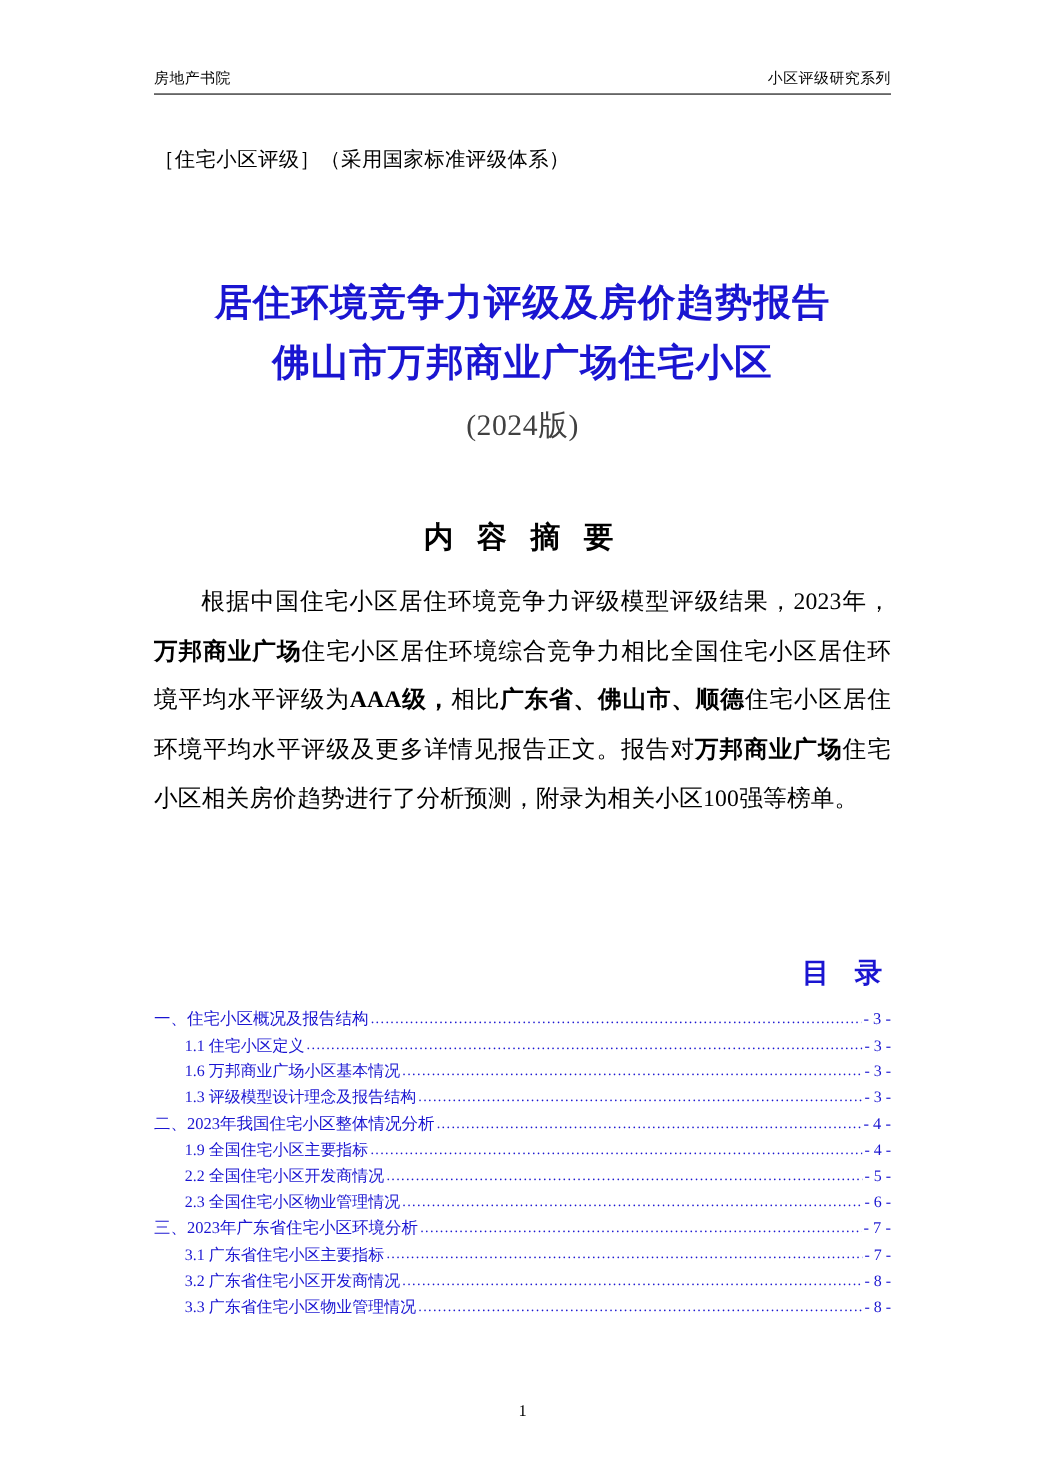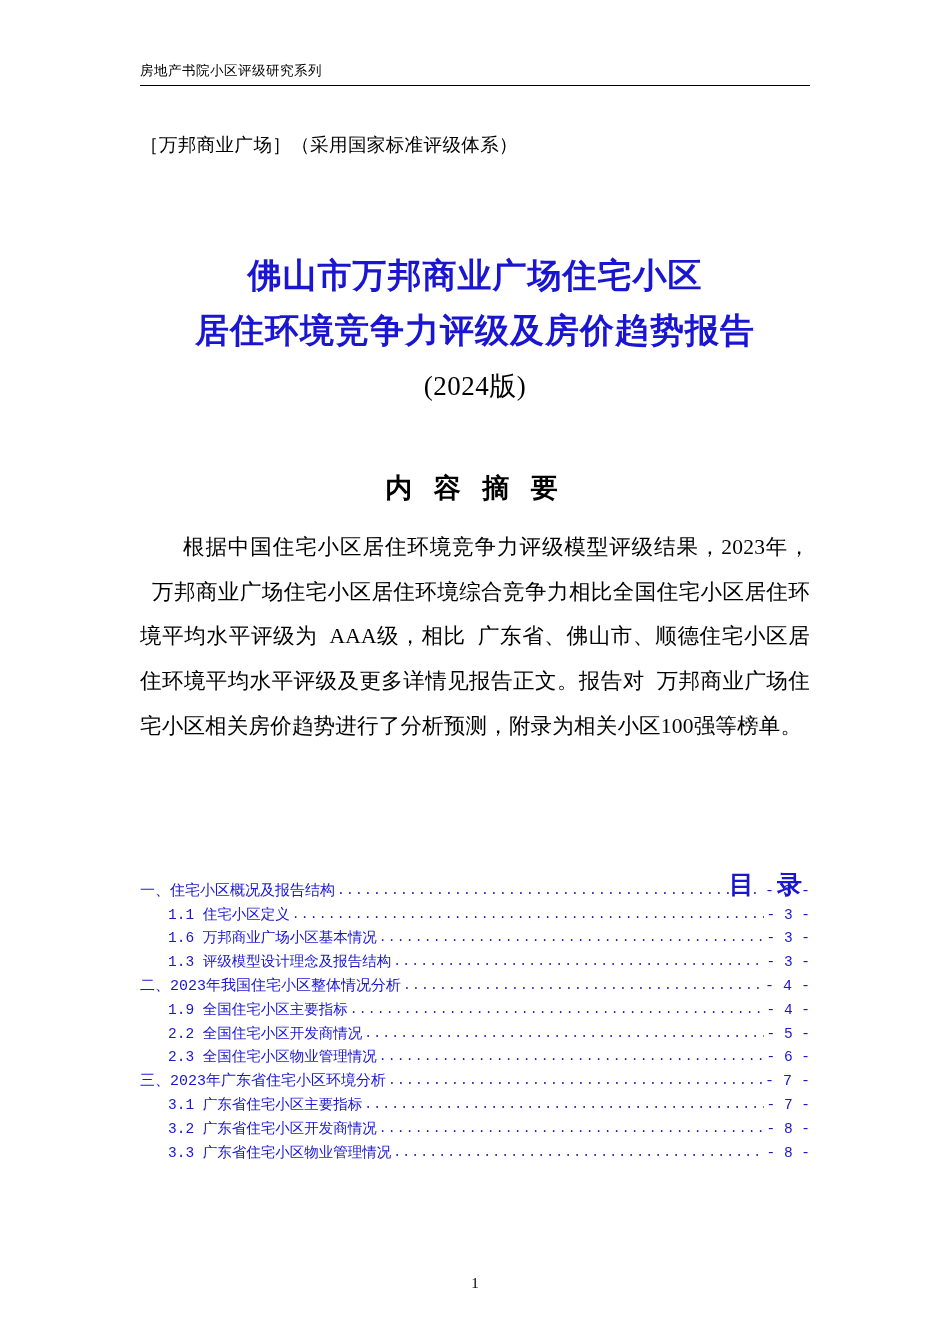--- a/index.html
+++ b/index.html
@@ -23,20 +23,21 @@
     padding: 0 140px;
   }
 
   
   .header {
     position: absolute;
     left: 140px;
     right: 140px;
     top: 62px;
     display: flex;
+    justify-content: space-between;
     align-items: flex-end;
     font-family: "Liberation Sans", "DejaVu Sans", sans-serif;
     font-size: 13.5px;
     color: #000;
     padding-bottom: 5px;
     border-bottom: 1.2px solid #000;
   }
   .header .left { letter-spacing: 0.5px; }
   .header .right { letter-spacing: 0.5px; }
 
@@ -64,21 +65,21 @@
     font-weight: bold;
     font-size: 34px;
     line-height: 1.62;
     letter-spacing: 1px;
     color: #1a15d1;
   }
   .title-ver {
     font-family: "Liberation Serif", serif;
     font-size: 27px;
     margin-top: 10px;
-    color: #000000;
+    color: #404040;
     letter-spacing: 0.5px;
   }
 
   
   .abstract-heading {
     position: absolute;
     left: 140px;
     right: 140px;
     top: 470px;
     text-align: center;
@@ -92,41 +93,41 @@
     left: 140px;
     right: 140px;
     top: 525px;
     font-size: 21.5px;
     line-height: 2.08;
     text-align: justify;
     text-justify: inter-ideograph;
     text-indent: 2em;
     letter-spacing: 0.2px;
   }
-  .abstract-body b { font-weight: normal; margin-left: 12px; }
+  .abstract-body b { font-weight: bold; }
 
   
   .toc-heading {
     position: absolute;
     left: 140px;
     right: 140px;
     top: 868px;
     text-align: right;
     font-family: "Liberation Sans", "DejaVu Sans", sans-serif;
     font-weight: bold;
     font-size: 25px;
     letter-spacing: 8px;
     color: #1a15d1;
   }
   .toc {
     position: absolute;
     left: 140px;
     right: 140px;
-    top: 879px;
-    font-family: Liberation Mono, monospace;
+    top: 915px;
+    font-family: Liberation Serif, serif;
     color: #1a15d1;
   }
   .toc-row {
     display: flex;
     align-items: baseline;
     font-size: 14.5px;
     line-height: 1.0;
     padding: 4.6px 0;
     white-space: nowrap;
   }
@@ -159,25 +160,25 @@
 </head>
 <body>
 
 <div class="page">
 
   <div class="header">
     <div class="left">房地产书院</div>
     <div class="right">小区评级研究系列</div>
   </div>
 
-  <div class="series-line">［万邦商业广场］（采用国家标准评级体系）</div>
+  <div class="series-line">［住宅小区评级］（采用国家标准评级体系）</div>
 
   <div class="title-block">
+    <div class="title-main">居住环境竞争力评级及房价趋势报告</div>
     <div class="title-main">佛山市万邦商业广场住宅小区</div>
-    <div class="title-main">居住环境竞争力评级及房价趋势报告</div>
     <div class="title-ver">(2024版)</div>
   </div>
 
   <div class="abstract-heading">内 容 摘 要</div>
 
   <div class="abstract-body">
     <span>根据中国住宅小区居住环境竞争力评级模型评级结果，2023年，</span><b>万邦商业广场</b><span>住宅小区居住环境综合竞争力相比全国住宅小区居住环境平均水平评级为</span><b>AAA级，</b><span>相比</span><b>广东省、佛山市、顺德</b><span>住宅小区居住环境平均水平评级及更多详情见报告正文。报告对</span><b>万邦商业广场</b><span>住宅小区相关房价趋势进行了分析预测，附录为相关小区100强等榜单。</span>
   </div>
 
   <div class="toc-heading">目 录</div>

